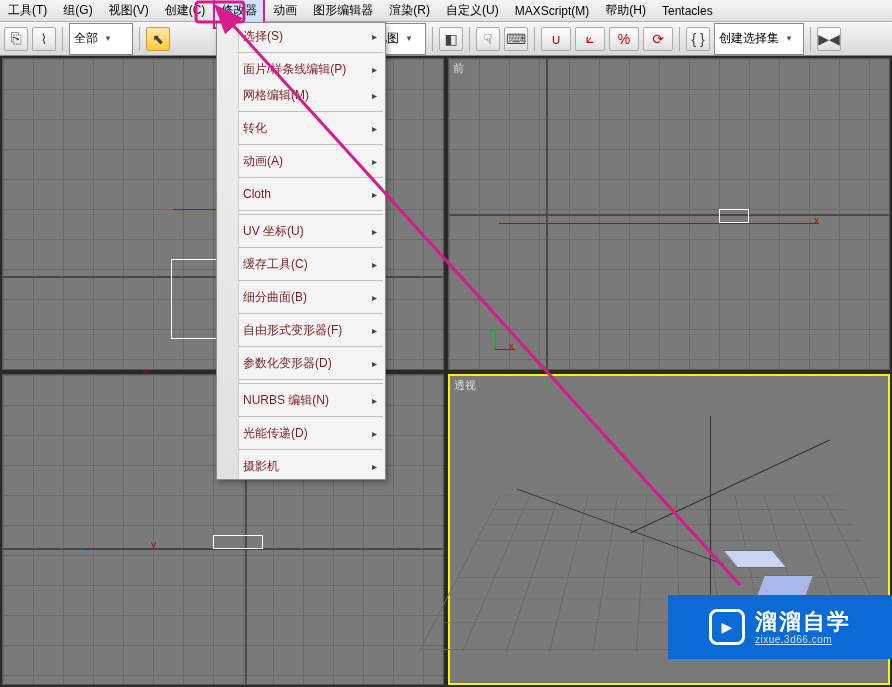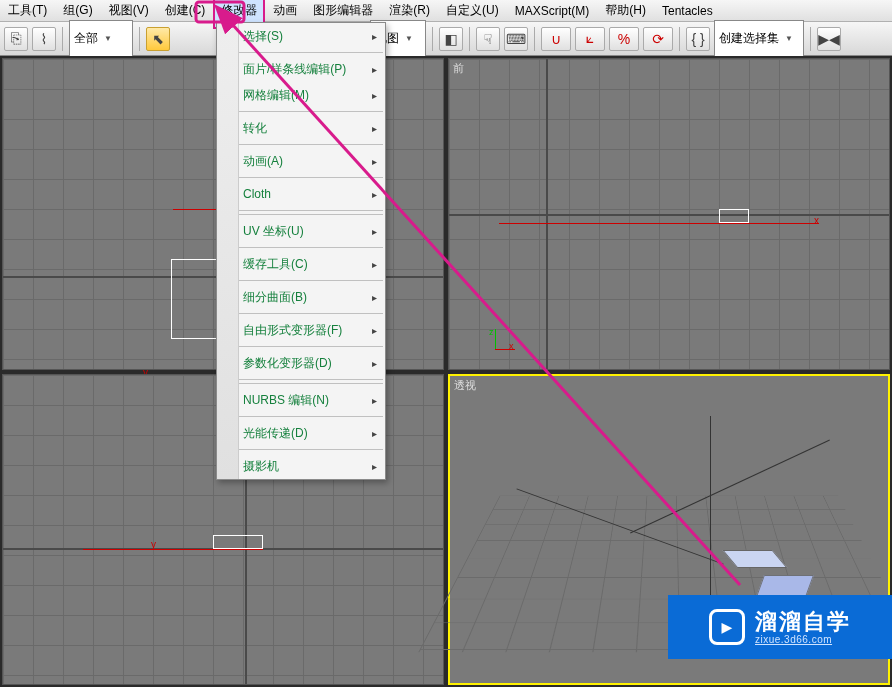--- a/index.html
+++ b/index.html
@@ -10,21 +10,21 @@
   .menu-item { padding: 2px 8px; height:100%; display:flex; align-items:center; }
   .menu-item.active { background: #cfe3ff; }
   .menu-item.highlighted { border:2px solid #d81b8c; margin:-2px 0; padding:16px 6px; position:relative; z-index:5; }
 
   
   .toolbar { height: 34px; background: linear-gradient(#f6f6f6,#d8d8d8); border-bottom:1px solid #888; display:flex; align-items:center; padding:0 4px; gap:4px; font-size:12px; }
   .tb-btn { width:24px; height:24px; border:1px solid #aaa; background:linear-gradient(#fff,#e0e0e0); border-radius:2px; display:flex; align-items:center; justify-content:center; }
   .tb-btn.active { background:linear-gradient(#ffe9a8,#ffc93c); border-color:#c9a030; }
   .tb-btn.ext { width:30px; }
   .tb-sep { width:1px; height:24px; background:#aaa; margin:0 2px; }
-  .tb-combo { height:38px; border:1px solid #888; background:#fff; display:flex; align-items:center; padding:0 4px; font-size:12px; }
+  .tb-combo { height:32px; border:1px solid #888; background:#fff; display:flex; align-items:center; padding:0 4px; font-size:12px; }
   .tb-combo::after { content:"▼"; font-size:8px; margin-left:6px; color:#555; }
   .combo-all { width:64px; }
   .combo-view { width:56px; }
   .combo-sel { width:90px; }
 
   .icon { font-size:14px; color:#444; }
 
   
   .viewports { position:absolute; top:56px; left:0; right:0; bottom:0; display:grid; grid-template-columns:1fr 1fr; grid-template-rows:1fr 1fr; gap:4px; background:#2a2a2a; padding:2px; }
   .vp { background:#7a7a7a; position:relative; border:1px solid #555; }
@@ -41,21 +41,21 @@
 
   .shape-rect { position:absolute; border:1px solid #fff; }
   .red-line { position:absolute; background:#c00; height:1px; }
   .red-label { position:absolute; font-size:10px; color:#c00; }
 
   .gizmo { position:absolute; width:36px; height:36px; }
   .gizmo .ax { position:absolute; font-size:9px; }
 
   
   .dropdown { position:absolute; top:22px; left:216px; width:170px; background:#f4f4f4; border:1px solid #8a8a8a; box-shadow:2px 3px 6px rgba(0,0,0,.3); font-size:12px; z-index:10; }
-  .dd-item { height:26px; display:flex; align-items:center; padding-left:26px; padding-right:18px; position:relative; color:#15803d; }
+  .dd-item { height:26px; display:flex; align-items:center; padding-left:26px; padding-right:18px; position:relative; color:#7f1d1d; }
   .dd-item.has-sub::after { content:"▸"; position:absolute; right:8px; font-size:10px; color:#444; }
   .dd-sep { height:1px; background:#c0c0c0; margin:3px 2px; }
   .dd-iconcol { position:absolute; left:0; top:0; bottom:0; width:22px; background:linear-gradient(#eee,#e0e0e0); border-right:1px solid #ccc; }
 
   
   .overlay { position:absolute; inset:0; pointer-events:none; z-index:20; }
 
   
   .watermark { position:absolute; right:0; bottom:28px; width:224px; height:64px; background:#0a6bd6; display:flex; align-items:center; justify-content:center; gap:10px; z-index:30; }
   .wm-play { width:36px; height:36px; border:3px solid #fff; border-radius:8px; display:flex; align-items:center; justify-content:center; color:#fff; font-size:14px; }

